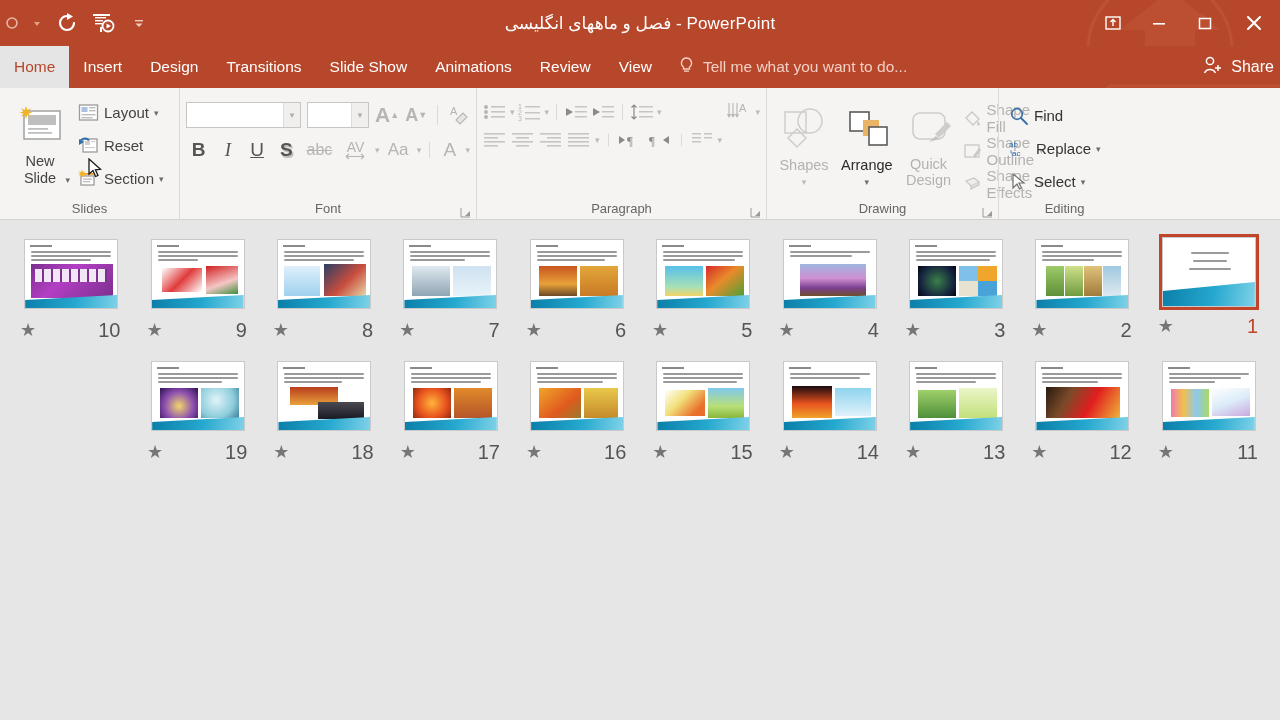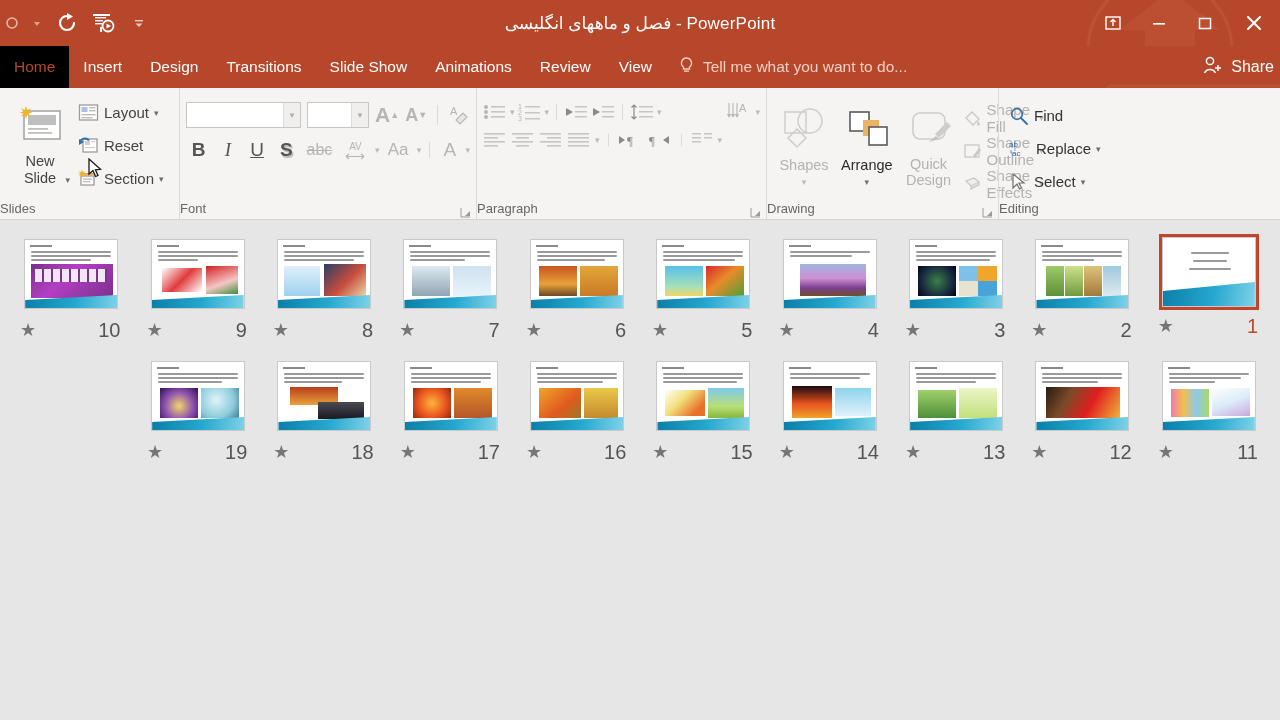--- a/index.html
+++ b/index.html
@@ -58,21 +58,21 @@
   }
   .tabstrip .deco2 {
     position:absolute; right: 0; top: -60px; width: 420px; height: 200px;
     opacity: .45; pointer-events:none;
   }
   .tab {
     display: flex; align-items: center; padding: 0 14px;
     color: #fff; font-size: 15.5px; z-index: 2;
   }
   .tab.active {
-    background: #000000; color: #b7472a;
+    background: #e5e5e5; color: #b7472a;
   }
   .tellme {
     display: flex; align-items: center; gap: 8px;
     color: #f3cfc6; font-size: 15.5px; padding-left: 12px; z-index:2;
   }
   .share {
     margin-left: auto; display: flex; align-items: center; gap: 7px;
     color: #fff; font-size: 16px; padding-right: 6px; z-index: 3;
   }
 
@@ -86,21 +86,21 @@
   }
   .group {
     position: relative;
     height: 132px;
     display: flex; flex-direction: column;
     padding-top: 4px;
   }
   .group + .group { border-left: 1px solid #ddd9d6; }
   .group-body { flex: 1; display: flex; padding: 2px 6px 0 6px; }
   .group-label {
-    font-size: 13px; color: #666;
+    text-align: center; font-size: 13px; color: #666;
     height: 20px; line-height: 18px;
   }
   .dlg-launch {
     position: absolute; right: 4px; bottom: 3px;
     width: 12px; height: 12px; color: #9a9a9a;
   }
 
   .big-btn {
     display: flex; flex-direction: column; align-items: center; justify-content: center;
     padding: 4px 6px; color: #444; font-size: 14.5px; line-height: 17px;
@@ -388,21 +388,21 @@
           </svg>
         </span>
       </div>
       <div style="display:flex;align-items:center;gap:4px;margin-top:11px">
         <span class="icn dark" style="font-weight:bold;font-size:19px;width:26px">B</span>
         <span class="icn dark" style="font-style:italic;font-size:19px;font-family:'Liberation Serif',serif;width:26px">I</span>
         <span class="icn dark" style="text-decoration:underline;font-size:19px;width:26px">U</span>
         <span class="icn dark" style="font-size:19px;width:26px;text-shadow:1.5px 1.5px 1px #bbb;font-weight:bold">S</span>
         <span class="icn" style="font-size:16px;width:34px;text-decoration:line-through">abc</span>
         <span class="icn" style="width:32px;flex-direction:column">
-          <span style="font-size:10px;line-height:12px">AV</span>
+          <span style="font-size:14px;line-height:12px">AV</span>
           <svg width="22" height="7" viewBox="0 0 22 7">
               <path d="M2 3.5 L20 3.5 M2 3.5 L5 1 M2 3.5 L5 6 M20 3.5 L17 1 M20 3.5 L17 6" stroke="#b7b5b3" stroke-width="1.1" fill="none"></path>
             </svg>
         </span>
         <span class="caret dis">▾</span>
         <span class="icn" style="font-size:17px;width:30px">Aa</span>
         <span class="caret dis">▾</span>
         <span class="sep-v"></span>
         <span class="icn" style="font-size:19px;width:24px">A</span>
         <span class="caret dis">▾</span>

